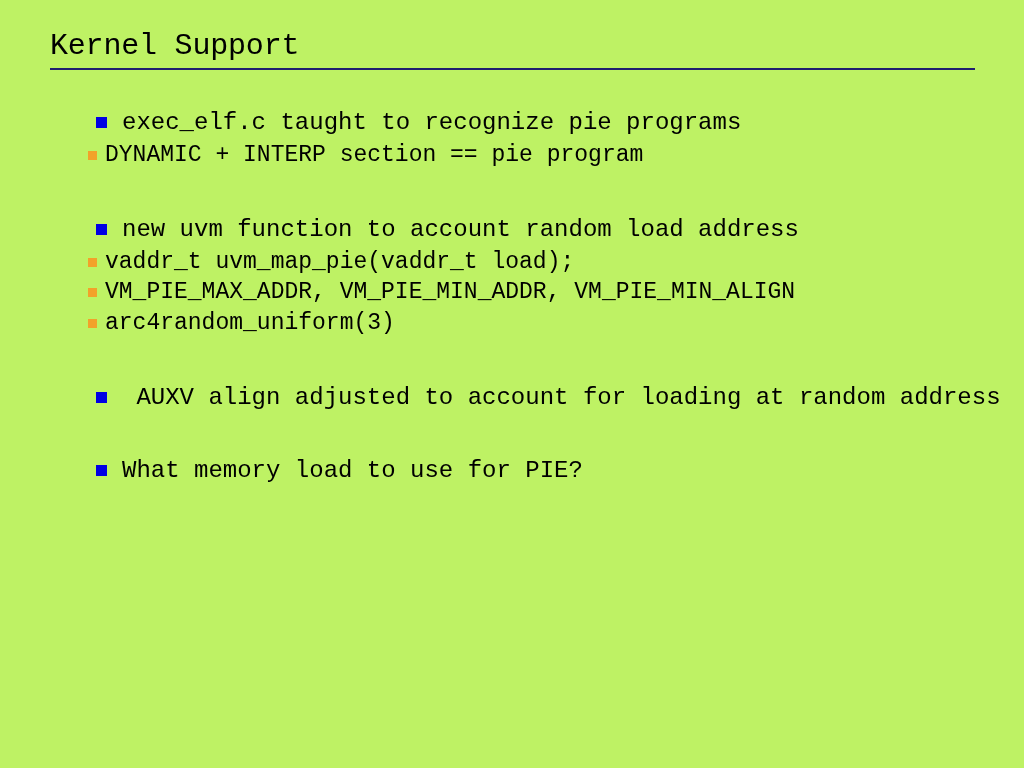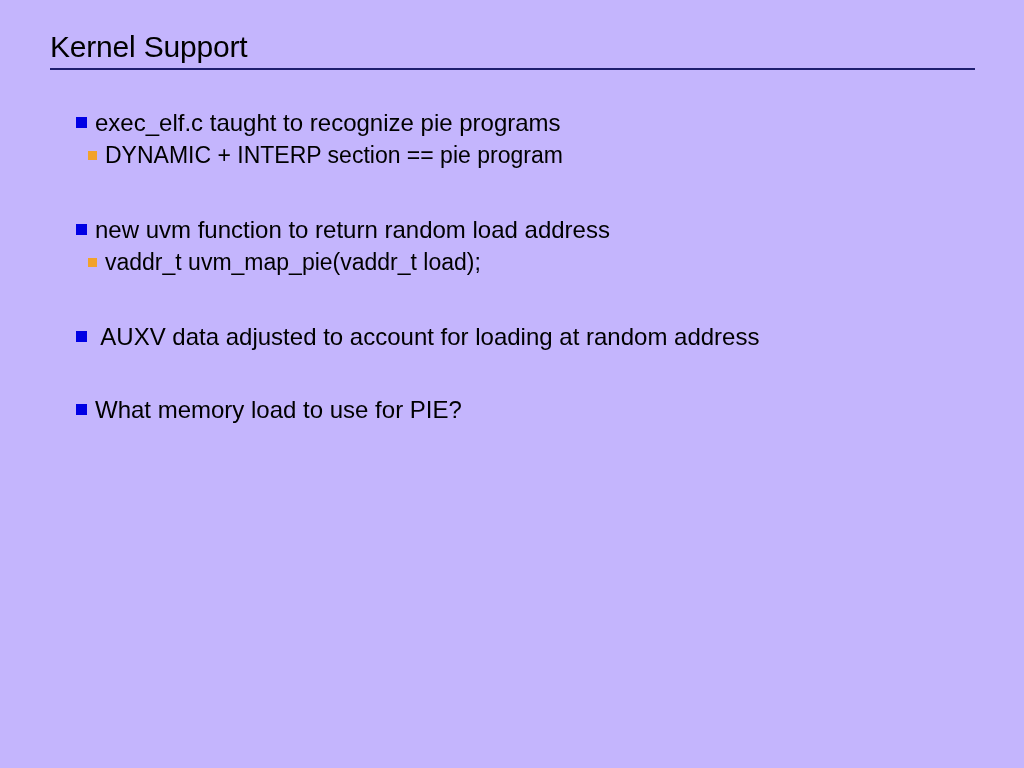--- a/index.html
+++ b/index.html
@@ -56,22 +56,23 @@
   }
 
   .bullet-row {
     display: flex;
     align-items: flex-start;
     line-height: 1.0;
   }
 
   
   .lvl1 {
-    padding-left: 76px;
+    padding-left: 96px;
     margin-bottom: 2px;
+    gap: 7px;
   }
   .lvl1 .marker {
     width: 11px;
     height: 11px;
     background: #0000e4;
     flex: 0 0 auto;
     margin-top: 9px;
     margin-right: 8px;
   }
   .lvl1 .btext {
@@ -105,21 +106,21 @@
   .group-gap {
     height: 44px;
   }
   .group-gap-sm {
     height: 40px;
   }
 </style>
 </head>
 <body>
 
-<div class="slide" style="background: #c4b5fd;">
+<div class="slide" style="background: #bef264; font-family: Liberation Mono, monospace;">
 
   <div class="title-block">
     <h1 class="slide-title">Kernel Support</h1>
     <div class="title-rule" style="background: rgb(31, 31, 110);"></div>
   </div>
 
   <div class="body-block">
 
     <div class="bullet-row lvl1">
       <span class="marker" style="background: rgb(0, 0, 228);"></span>
@@ -128,35 +129,43 @@
 
     <div class="bullet-row lvl2">
       <span class="marker" style="background: rgb(242, 162, 42);"></span>
       <span class="btext">DYNAMIC + INTERP section == pie program</span>
     </div>
 
     <div class="group-gap"></div>
 
     <div class="bullet-row lvl1">
       <span class="marker" style="background: rgb(0, 0, 228);"></span>
-      <span class="btext">new uvm function to return random load address</span>
+      <span class="btext">new uvm function to account random load address</span>
     </div>
 
     <div class="bullet-row lvl2">
       <span class="marker" style="background: rgb(242, 162, 42);"></span>
       <span class="btext">vaddr_t uvm_map_pie(vaddr_t load);</span>
     </div>
 
+    <div class="bullet-row lvl2">
+      <span class="marker" style="background: rgb(242, 162, 42);"></span>
+      <span class="btext">VM_PIE_MAX_ADDR, VM_PIE_MIN_ADDR, VM_PIE_MIN_ALIGN</span>
+    </div>
 
+    <div class="bullet-row lvl2">
+      <span class="marker" style="background: rgb(242, 162, 42);"></span>
+      <span class="btext">arc4random_uniform(3)</span>
+    </div>
 
     <div class="group-gap"></div>
 
     <div class="bullet-row lvl1">
       <span class="marker" style="background: rgb(0, 0, 228);"></span>
-      <span class="btext"> AUXV data adjusted to account for loading at random address</span>
+      <span class="btext"> AUXV align adjusted to account for loading at random address</span>
     </div>
 
     <div class="group-gap-sm"></div>
 
     <div class="bullet-row lvl1">
       <span class="marker" style="background: rgb(0, 0, 228);"></span>
       <span class="btext">What memory load to use for PIE?</span>
     </div>
 
   </div>

